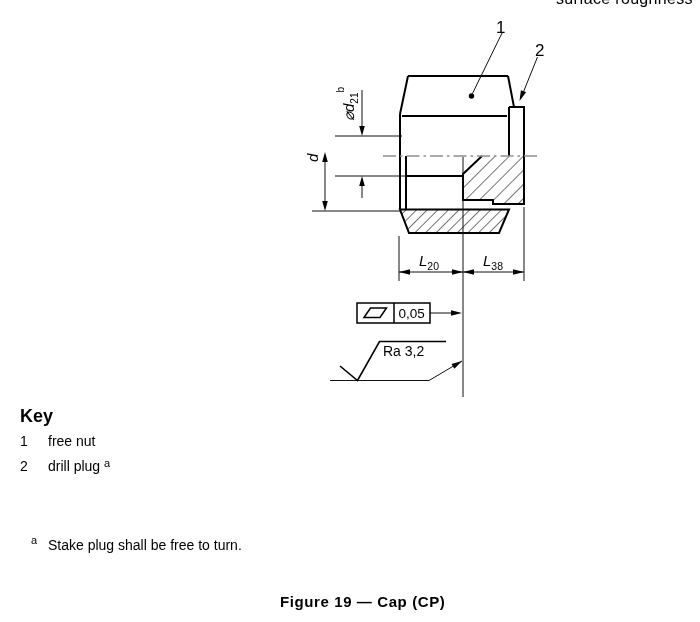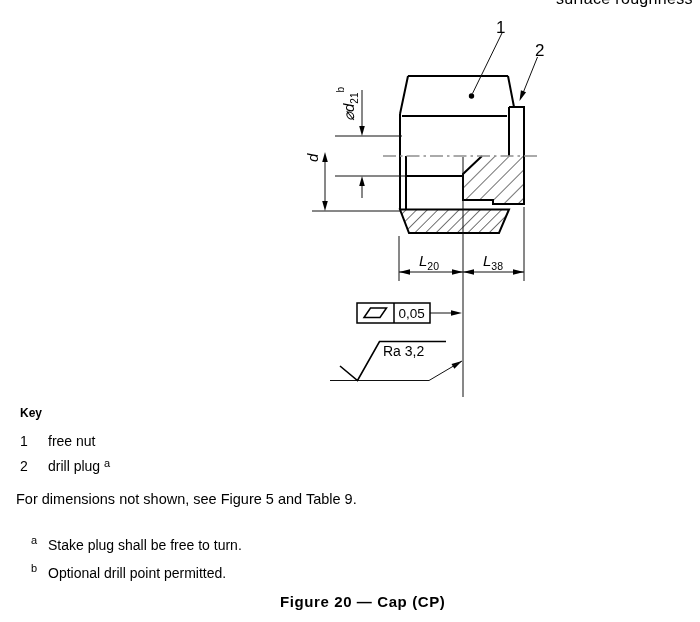--- a/index.html
+++ b/index.html
@@ -1,21 +1,21 @@
 <!DOCTYPE html>
 <html><head>
 <meta charset="utf-8">
 <style>
   html,body{margin:0;padding:0;background:#ffffff;}
   #page{position:relative;width:700px;height:622px;background:#ffffff;overflow:hidden;
         font-family:"Liberation Sans", sans-serif;color:#000;}
   .abs{position:absolute;}
   #clip-header{top:0;left:556px;width:144px;height:8px;overflow:hidden;}
   #clip-header span{display:block;margin-top:-10px;font-size:16px;letter-spacing:.3px;white-space:nowrap;}
-  #key-title{top:406px;left:20px;font-size:12px;font-weight:bold;}
+  #key-title{top:406px;left:20px;font-size:18px;font-weight:bold;}
   .key-row{left:20px;font-size:14px;}
   .key-num{display:inline-block;width:28px;}
   .fn-row{left:20px;font-size:14px;text-align:center;}
   .fn-marker{display:inline-block;width:28px;font-size:11px;vertical-align:6px;}
   sup.ref{font-size:11px;vertical-align:4px;}
   #note{top:491px;left:16px;font-size:14.5px;}
   #caption{top:593px;left:280px;font-size:15px;font-weight:bold;letter-spacing:.6px;}
   svg text{font-family:"Liberation Sans", sans-serif;fill:#000;}
 </style>
 </head>
@@ -108,24 +108,20 @@
   </svg>
 
   <div id="key-title" class="abs">Key</div>
   <div class="abs key-row" style="top:433px">
     <span class="key-num">1</span><span>free nut</span>
   </div>
   <div class="abs key-row" style="top:457px">
     <span class="key-num">2</span><span>drill plug</span>&nbsp;<sup class="ref">a</sup>
   </div>
 
-  <div id="note" class="abs">For dimensions not shown, see Figure 5 and Table 9.</div>
 
   <div class="abs fn-row" style="top:534px">
     <span class="fn-marker">a</span><span>Stake plug shall be free to turn.</span>
   </div>
-  <div class="abs fn-row" style="top:562px">
-    <span class="fn-marker">b</span><span>Optional drill point permitted.</span>
-  </div>
 
-  <div id="caption" class="abs">Figure 20 — Cap (CP)</div>
+  <div id="caption" class="abs">Figure 19 — Cap (CP)</div>
 
 </div>
 
 </body></html>

